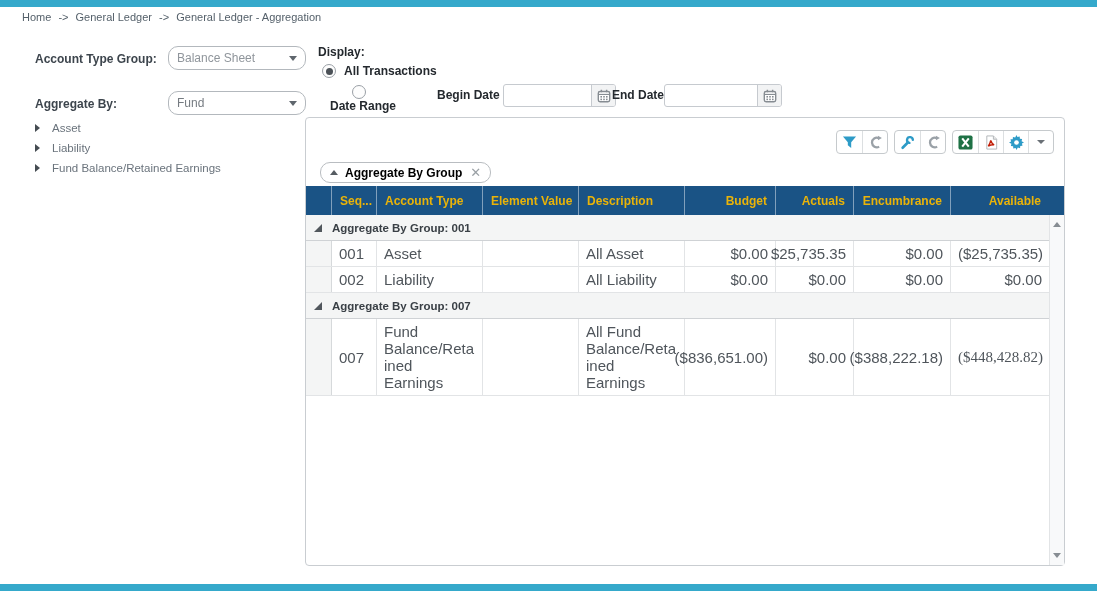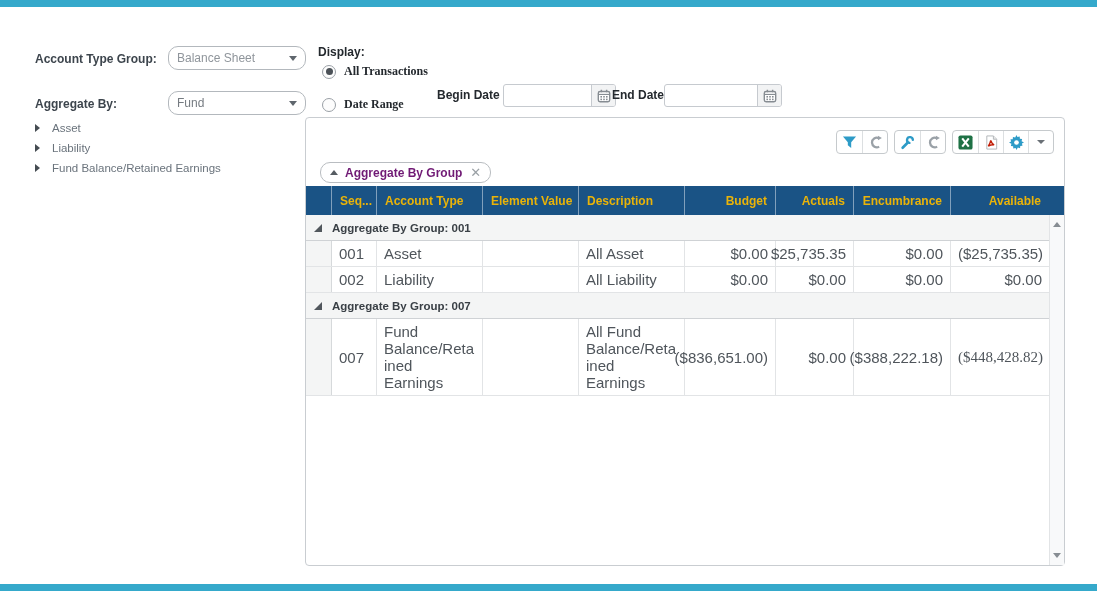--- a/index.html
+++ b/index.html
@@ -17,21 +17,21 @@
 
   .flabel { position: absolute; font-size: 12px; font-weight: bold; color: #3d454d; }
   .select { position: absolute; width: 138px; height: 24px; border: 1px solid #b3b8bd; border-radius: 10px;
             background: #fff; display: flex; align-items: center; padding: 0 8px; cursor: pointer; }
   .select .val { flex: 1; font-size: 12px; color: #8f959b; overflow: hidden; white-space: nowrap; }
   .select.darker .val { color: #757b81; }
   .sel-caret { width: 0; height: 0; border-left: 4px solid transparent; border-right: 4px solid transparent;
                border-top: 5px solid #5f666d; }
 
   .display-label { position: absolute; left: 318px; top: 45px; font-size: 12px; font-weight: bold; color: #24292e; }
-  .radio-row { position: absolute; display: flex; align-items: center; cursor: pointer; font-family: Liberation Serif, serif; }
+  .radio-row { position: absolute; display: flex; align-items: center; cursor: pointer; }
   .radio { width: 14px; height: 14px; border-radius: 50%; border: 1px solid #9aa0a6; background: #fdfdfd;
            display: flex; align-items: center; justify-content: center; }
   .radio.checked::after { content: ""; width: 7px; height: 7px; border-radius: 50%; background: #4b5157; }
   .radio-row .rlabel { margin-left: 8px; font-size: 12px; font-weight: bold; color: #24292e; }
 
   .date-label { position: absolute; font-size: 12px; font-weight: bold; color: #24292e; }
   .date-input-wrap { position: absolute; width: 113px; height: 23px; border: 1px solid #c6cacf; border-radius: 3px;
                      background: #fff; display: flex; }
   .date-input { flex: 1; min-width: 0; border: none; outline: none; background: transparent; font-size: 11px;
                 padding: 0 5px; font-family: inherit; }
@@ -51,21 +51,21 @@
   .tb-group { display: flex; align-items: stretch; height: 24px; border: 1px solid #c6cacd; border-radius: 4px; background: #fff; }
   .tb-btn { width: 25px; display: flex; align-items: center; justify-content: center; cursor: pointer; }
   .tb-btn + .tb-btn { border-left: 1px solid #dcdfe1; }
   .caret-down { width: 0; height: 0; border-left: 4px solid transparent; border-right: 4px solid transparent;
                 border-top: 4px solid #6a7076; }
 
   .chip { position: absolute; left: 14px; top: 44px; height: 21px; display: inline-flex; align-items: center;
           border: 1px solid #b9bdc1; border-radius: 10px; padding: 0 9px; background: #fff; cursor: pointer; }
   .chip .sort-asc { width: 0; height: 0; border-left: 4px solid transparent; border-right: 4px solid transparent;
                     border-bottom: 5px solid #565c62; margin-right: 7px; }
-  .chip .chip-label { font-size: 12px; font-weight: bold; color: #701a75; text-align: right; }
+  .chip .chip-label { font-size: 12px; font-weight: bold; color: #000000; text-align: right; }
   .chip .chip-close { margin-left: 8px; color: #9aa0a5; font-size: 13px; line-height: 1; cursor: pointer; }
 
   .grid-table { position: absolute; left: 0; right: 15px; top: 68px; }
   .hdr { display: flex; height: 29px; background: #1a5385; }
   .hdr-cell { display: flex; align-items: center; padding: 4px 8px; font-size: 12px; font-weight: bold; color: #eab308;
               border-right: 1px solid rgba(255,255,255,0.45); white-space: nowrap; overflow: hidden; cursor: pointer; }
   .hdr-cell.num { justify-content: flex-end; }
   .hdr-stub { position: absolute; top: 68px; right: 0; width: 15px; height: 29px; background: #1a5385; }
 
   .c0 { width: 26px; flex: none; }
@@ -99,40 +99,47 @@
             border-bottom: 5px solid #878d93; }
   .tri-dn { width: 0; height: 0; border-left: 4px solid transparent; border-right: 4px solid transparent;
             border-top: 5px solid #878d93; }
 </style>
 </head>
 <body>
 
 <div class="page">
   <div class="top-bar"></div>
 
+  <div class="breadcrumb">
+    <span class="crumb">Home</span>
+    <span>-&gt;</span>
+    <span class="crumb">General Ledger</span>
+    <span>-&gt;</span>
+    <span>General Ledger - Aggregation</span>
+  </div>
 
   <div class="flabel" style="left:35px; top:52px;text-align:right;">Account Type Group:</div>
   <div class="select" style="left:168px; top:46px;">
     <span class="val">Balance Sheet</span>
     <span class="sel-caret"></span>
   </div>
 
   <div class="flabel" style="left:35px; top:97px;">Aggregate By:</div>
   <div class="select darker" style="left:168px; top:91px;">
     <span class="val">Fund</span>
     <span class="sel-caret"></span>
   </div>
 
   <div class="display-label">Display:</div>
 
   <div class="radio-row" style="left:322px; top:64px;">
     <span class="radio checked"></span>
     <span class="rlabel">All Transactions</span>
   </div>
-  <div class="radio-row" style="left:322px; top:97px;">
+  <div class="radio-row" style="left:322px; top:85px;flex-direction:column;">
     <span class="radio"></span>
     <span class="rlabel">Date Range</span>
   </div>
 
   <div class="date-label" style="left:437px; top:88px;">Begin Date</div>
   <div class="date-input-wrap" style="left:503px; top:84px;">
     <input class="date-input" type="text" value="" style="">
     <span class="cal-btn">
       <svg width="14" height="14" viewBox="0 0 16 16">
           <rect x="1.5" y="2.8" width="13" height="11.7" rx="2" fill="#fff" stroke="#868c92" stroke-width="1.6"></rect>

